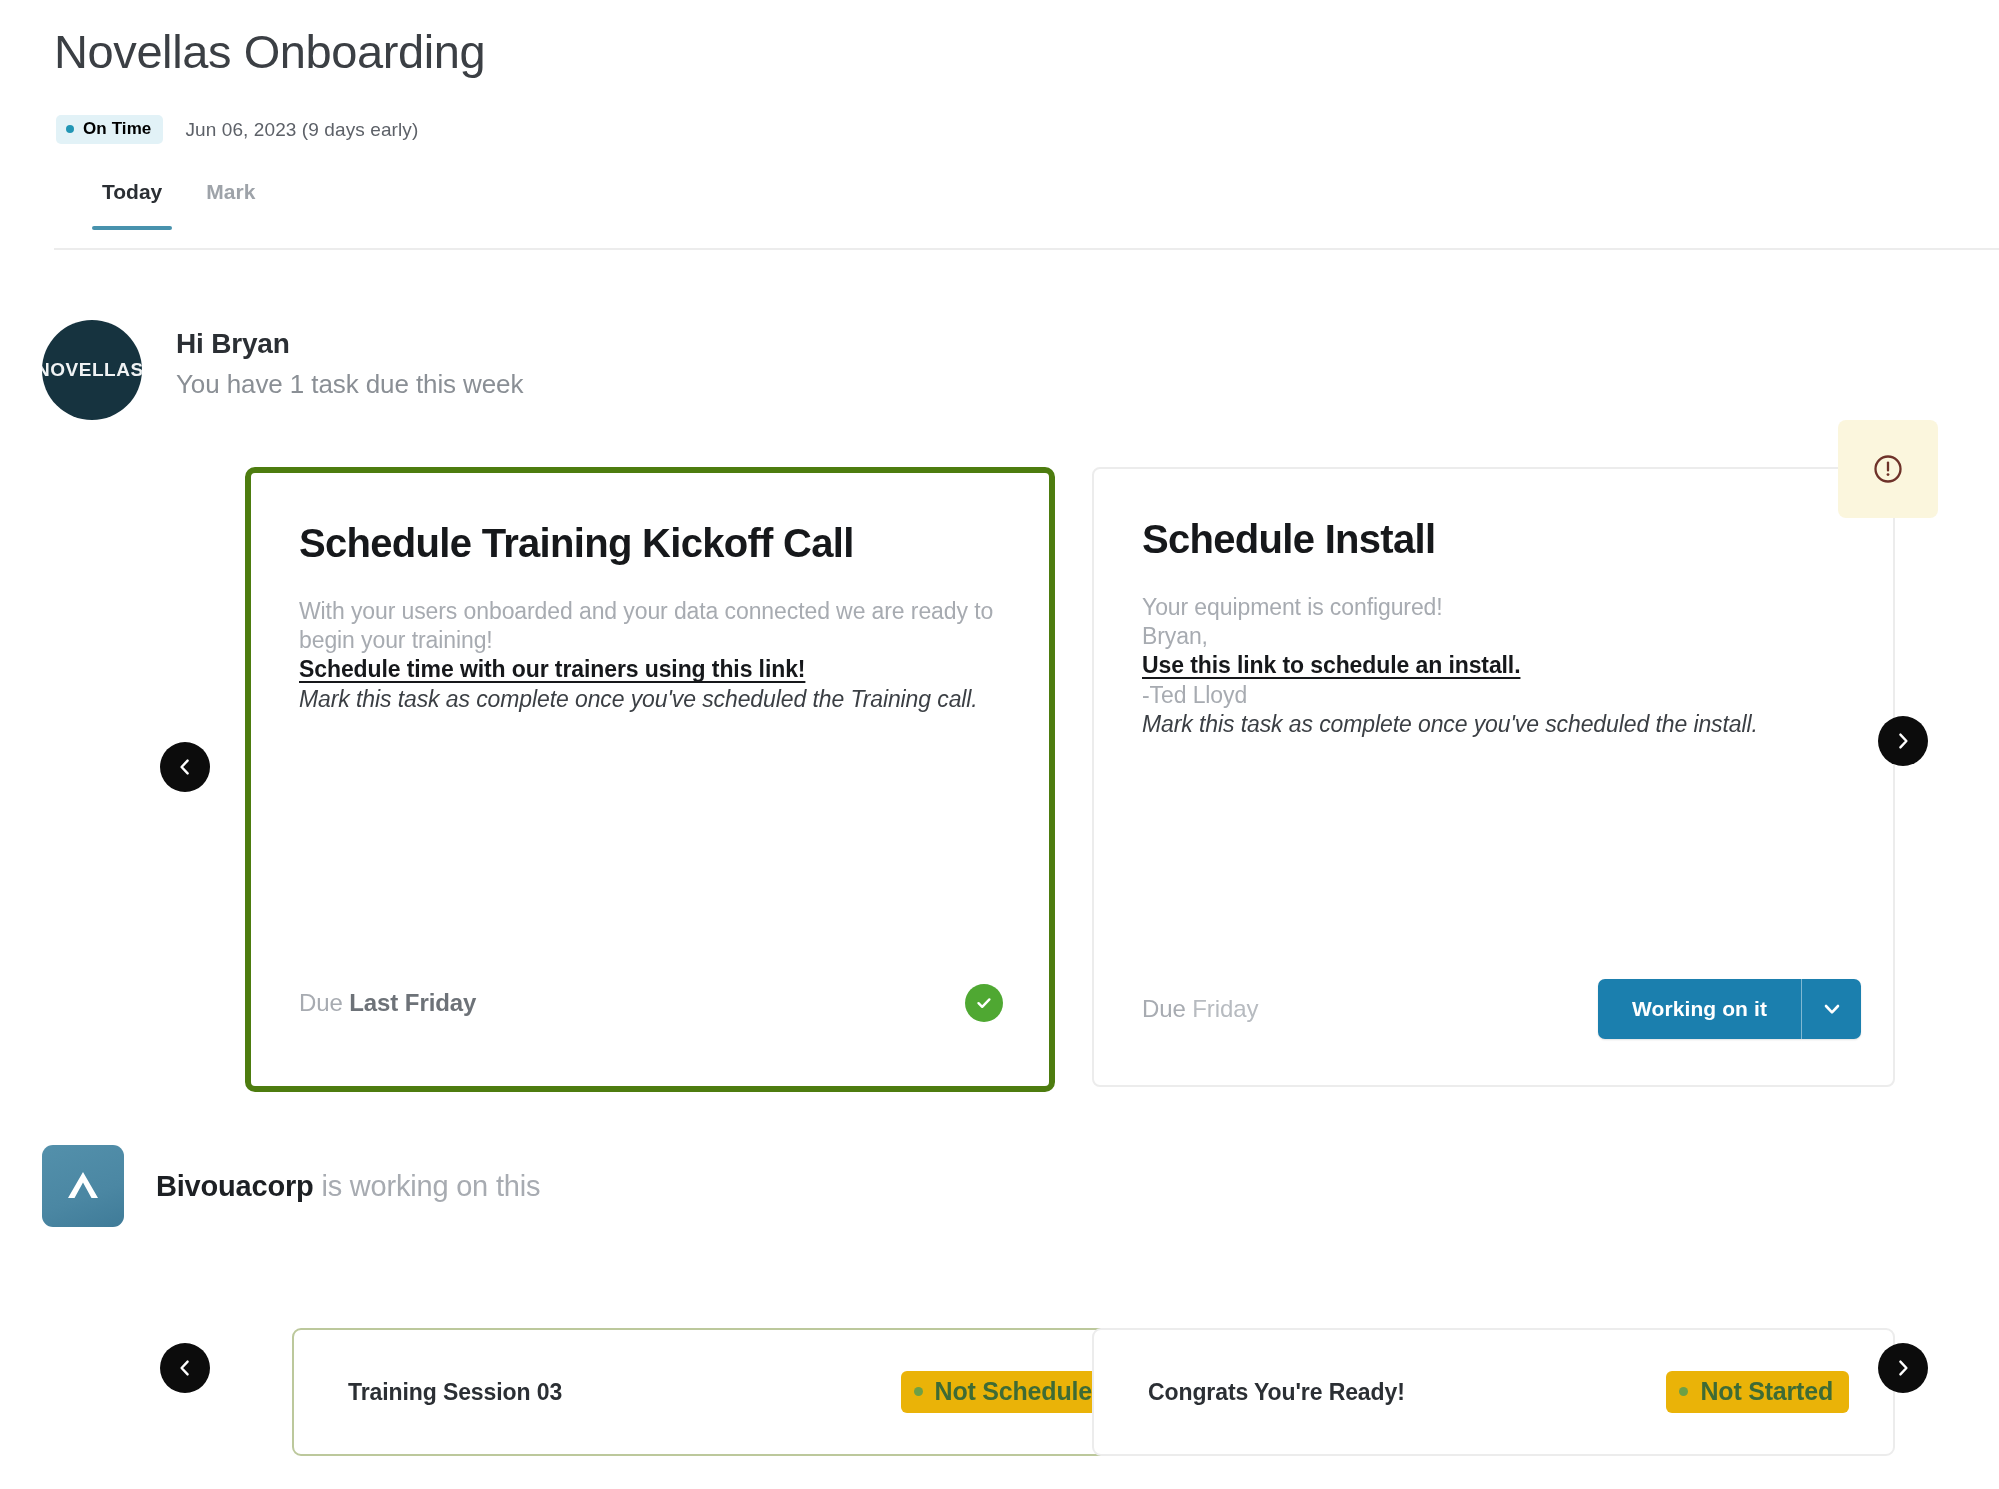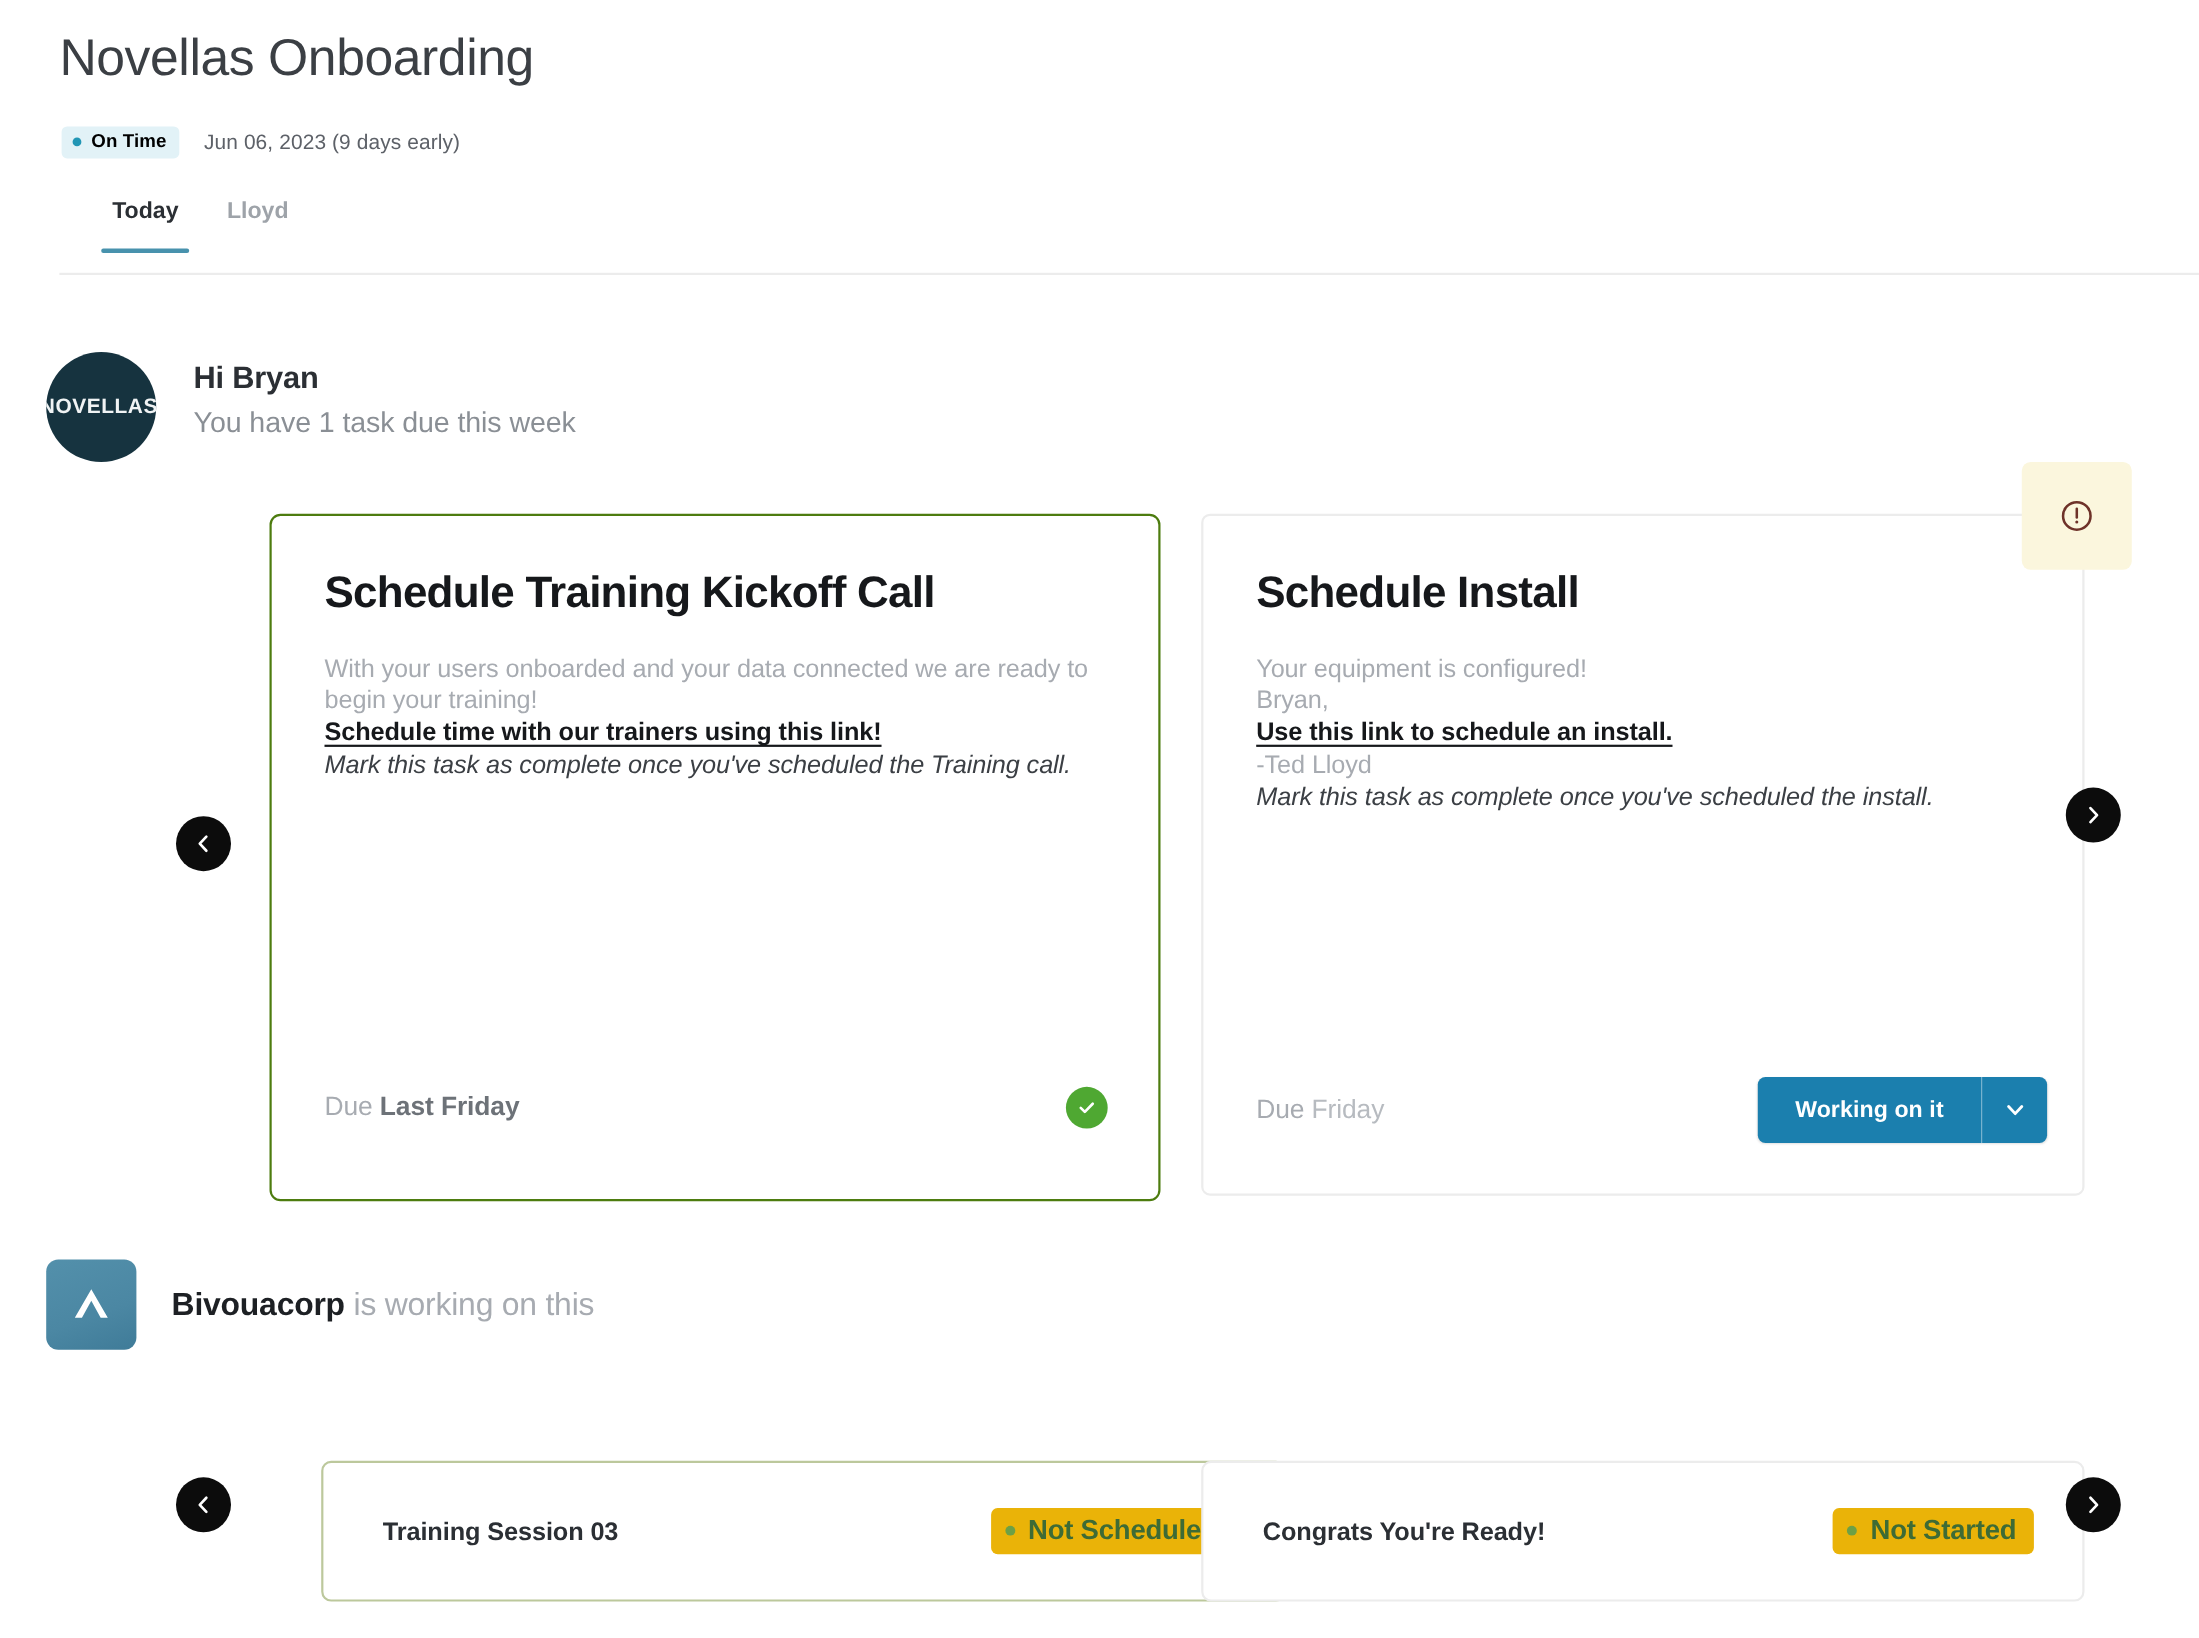--- a/index.html
+++ b/index.html
@@ -59,21 +59,21 @@
   .greet-lines { padding-top: 8px; }
   .greet-title { font-size: 28px; font-weight: 700; color: #2b2f34; letter-spacing: -.2px; }
   .greet-sub { font-size: 26px; color: #8a8f95; margin-top: 9px; letter-spacing: -.1px; }
 
   
   .cards-row { position: absolute; left: 0; top: 467px; width: 1999px; height: 625px; }
 
   .card {
     position: absolute; top: 0; background: #ffffff; border-radius: 10px;
   }
-  .card-a { left: 245px; width: 810px; height: 625px; border: 2px solid #4d7c0f; }
+  .card-a { left: 245px; width: 810px; height: 625px; border: 6px solid #4d7c0f; }
   .card-b { left: 1092px; width: 803px; height: 620px; border: 2px solid #ececec; border-radius: 8px; }
 
   .card-inner { padding: 48px 50px 0 48px; }
   .card-title {
     font-size: 40px; font-weight: 700; color: #16181b;
     letter-spacing: -.7px; line-height: 1.1;
   }
   .card-body { margin-top: 32px; }
   .body-line { font-size: 23px; line-height: 1.27; letter-spacing: -.1px; }
   .body-muted { color: #a7abb1; }
@@ -168,21 +168,21 @@
   <div class="meta-row">
     <span class="status-badge">
       <i class="status-dot"></i>
       <span>On Time</span>
     </span>
     <span class="meta-date">Jun 06, 2023 (9 days early)</span>
   </div>
 
   <div class="tabs">
     <div class="tab active">Today</div>
-    <div class="tab">Lloyd</div>
+    <div class="tab">Mark</div>
   </div>
   <div class="header-rule"></div>
 
   <div class="greeting">
     <div class="avatar">
       <span class="avatar-text">NOVELLAS</span>
     </div>
     <div class="greet-lines">
       <div class="greet-title">Hi Bryan</div>
       <div class="greet-sub">You have 1 task due this week</div>

